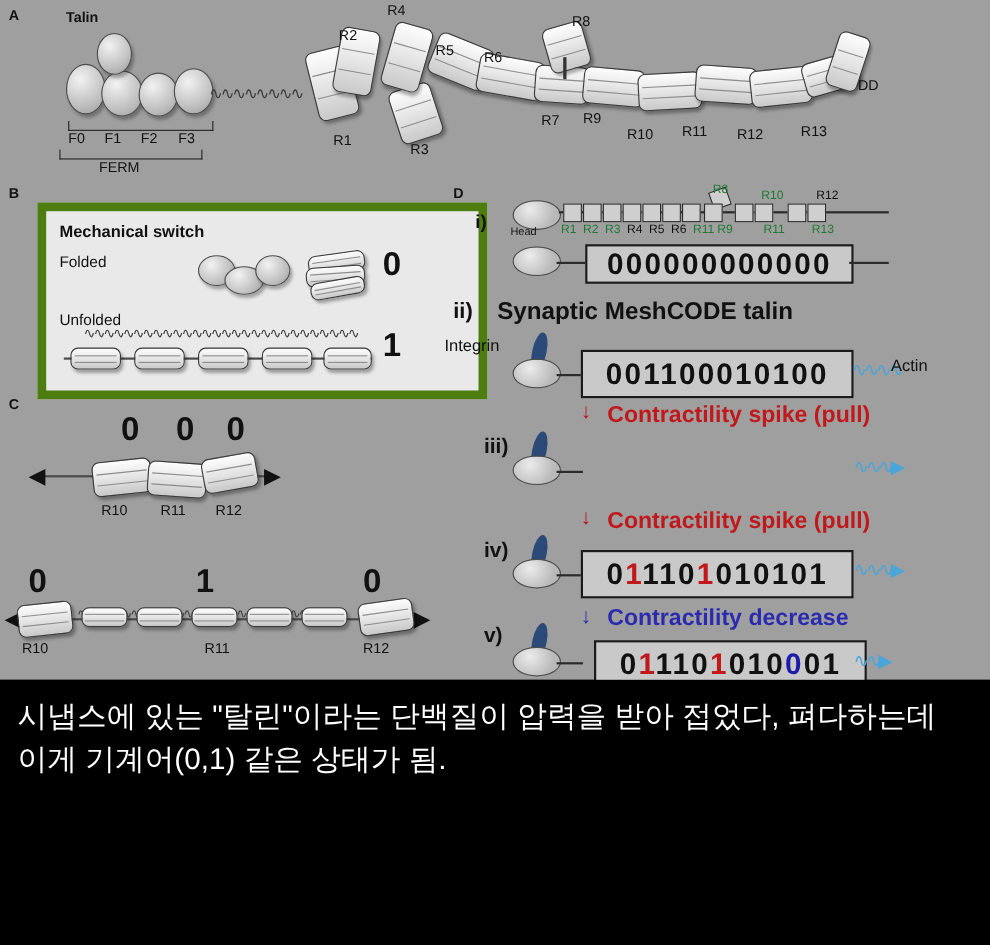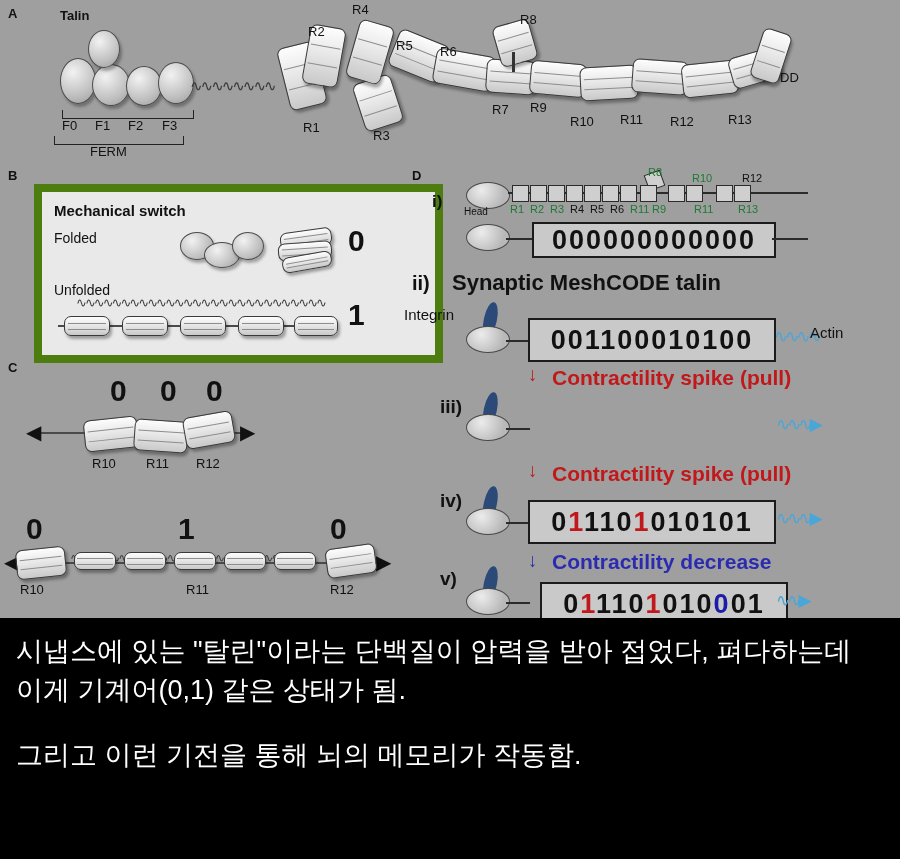--- a/index.html
+++ b/index.html
@@ -367,16 +367,15 @@
     <div class="ellipse-head" style="left:466px; top:588px;"></div>
     <div class="chain-line" style="left:506px; top:602px; width:24px;"></div>
     <div class="bitbox" style="left:528px; top:582px; width:244px; height:40px;margin-left:12px;">
       <span><span>0</span><span class="r">1</span><span>1</span><span>1</span><span>0</span><span class="r">1</span><span>0</span><span>1</span><span>0</span><span class="b">0</span><span>0</span><span>1</span></span>
     </div>
     <span class="actin" style="left:776px; top:590px;">∿∿▶</span>
   </div>
 
   <div id="caption">
     <p>시냅스에 있는 "탈린"이라는 단백질이 압력을 받아 접었다, 펴다하는데 이게 기계어(0,1) 같은 상태가 됨.</p>
-    <p>그리고 이런 기전을 통해 뇌의 메모리가 작동함.</p>
   </div>
 
 </div>
 
 </body></html>

